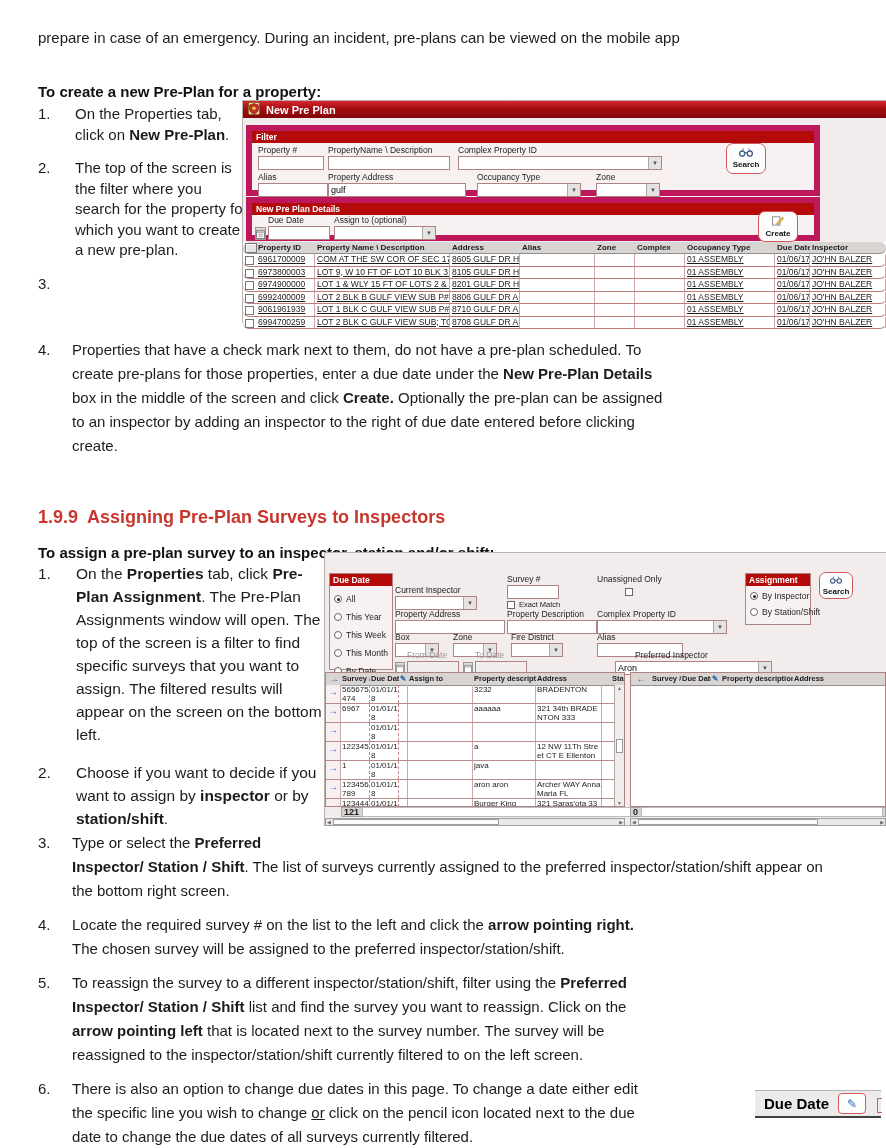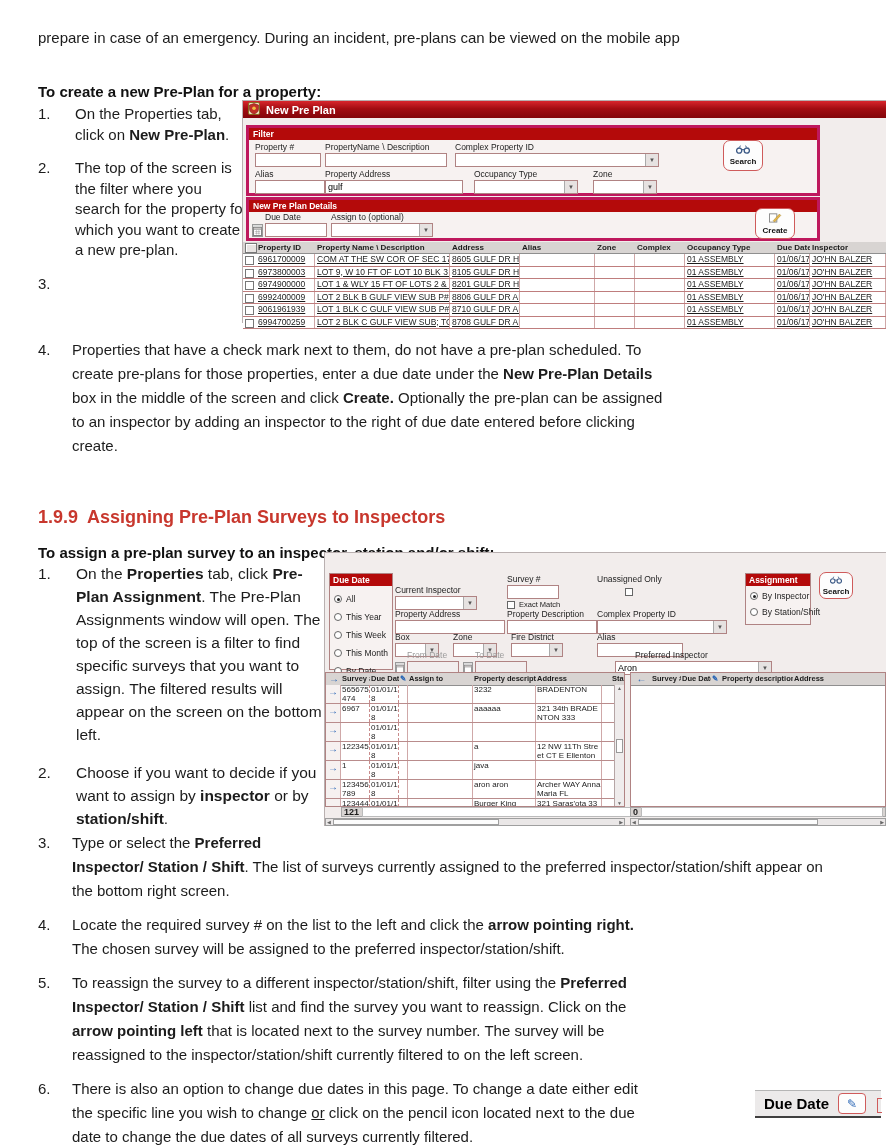--- a/index.html
+++ b/index.html
@@ -51,25 +51,25 @@
   .radrow{display:flex;gap:4px;align-items:center;font-size:8.5px;margin:8px 4px 0 4px;white-space:nowrap;}
   .rad{width:8px;height:8px;border:1px solid #666;border-radius:50%;background:#fff;flex:none;box-sizing:border-box;}
   .rad.on{position:relative;}
   .rad.on::after{content:"";position:absolute;left:1.5px;top:1.5px;width:3px;height:3px;background:#222;border-radius:50%;}
   .cb{width:8px;height:8px;border:1px solid #666;background:#fff;display:inline-block;flex:none;box-sizing:border-box;}
   .calb{position:absolute;width:11px;height:13px;border:1px solid #999;background:#ddd;
         display:flex;align-items:center;justify-content:center;box-sizing:border-box;}
 
   
   .win1{left:243px;top:101px;width:643px;height:221px;}
-  .group{position:absolute;border:3px solid #be185d;background:#f7f2f1;box-sizing:border-box;}
+  .group{position:absolute;border:6px solid #be185d;background:#f7f2f1;box-sizing:border-box;}
   .group-hdr{background:var(--panel-header-red,#B40A0A);color:#fff;font-size:8.5px;font-weight:bold;
              padding:1px 4px;line-height:10px;}
   .grid1{position:absolute;left:0;top:141px;width:643px;background:#fff;font-size:8.5px;}
-  .grid1 .ghdr,.grid1 .grow{display:grid;grid-template-columns:13px 59px 135px 70px 75px 40px 50px 90px 35px 1fr;}
+  .grid1 .ghdr,.grid1 .grow{display:grid;grid-template-columns:13px 59px 135px 70px 75px 40px 50px 90px 35px 1fr;border-radius:6px;}
   .grid1 .ghdr{background:#d8d4d2;font-weight:bold;font-size:8px;height:11px;line-height:11px;
                border-bottom:1px solid #8f8f8f;}
   .grid1 .ghdr span{overflow:hidden;white-space:nowrap;padding-left:2px;}
   .grid1 .grow{height:11.5px;border-bottom:1px solid #bf7d7d;background:#fff;text-decoration:underline;}
   .grid1 .gc{overflow:hidden;white-space:nowrap;line-height:11px;padding-left:2px;
              border-right:1px solid #cfa8a8;}
   .grid1 .lead.chk{width:7px;height:7px;border:1px solid #777;background:#fff;margin:2px 0 0 2px;}
   .selall{width:8px;height:8px;border:1px solid #777;background:#e8e4e2;margin:1px 0 0 2px;
           box-shadow:inset 1px 1px 0 #fff;}
 

